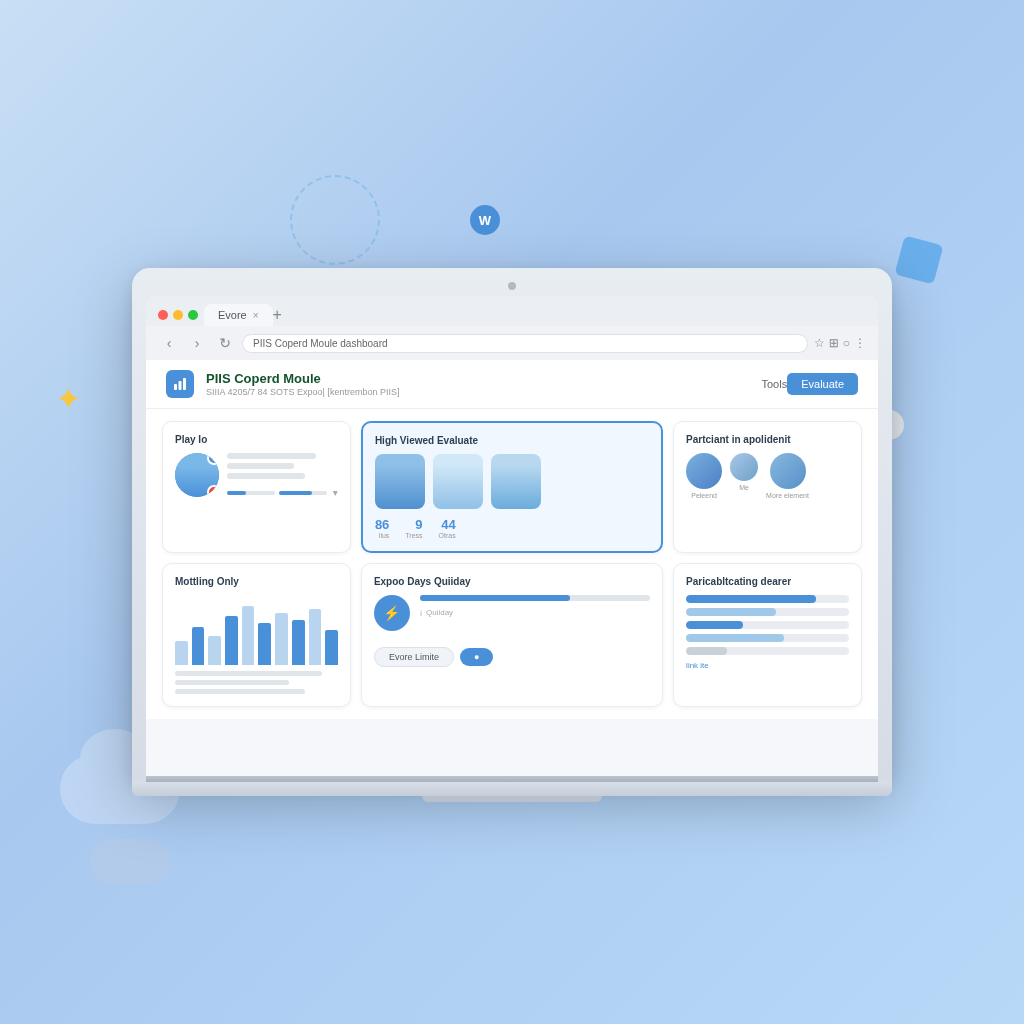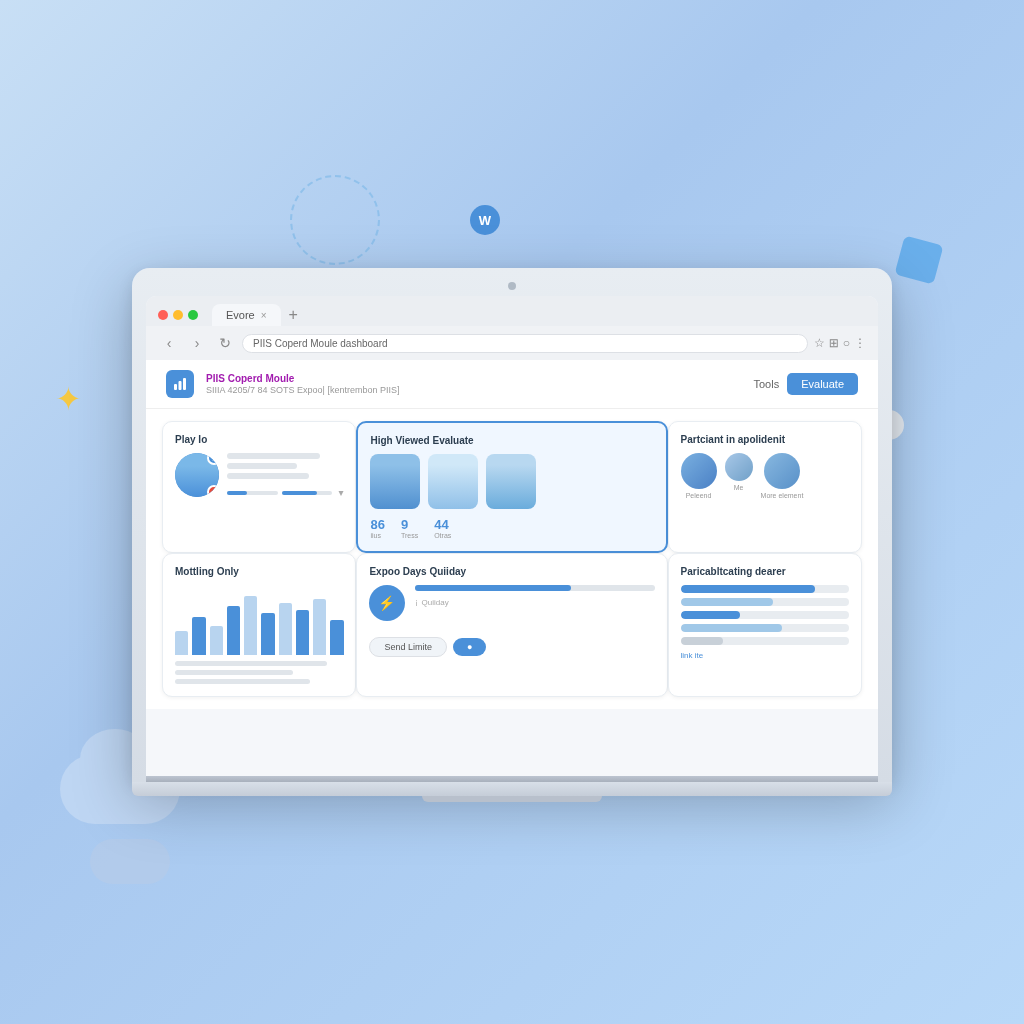--- a/index.html
+++ b/index.html
@@ -124,21 +124,20 @@
       overflow: hidden;
       min-height: 480px;
     }
 
     
     .browser-titlebar {
       background: #ebeef2;
       padding: 8px 12px 0 12px;
       display: flex;
       align-items: center;
-      gap: 8px;
     }
 
     .traffic-lights {
       display: flex; gap: 5px; align-items: center;
     }
     .tl { width: 10px; height: 10px; border-radius: 50%; }
     .tl-red { background: #ff5f57; }
     .tl-yellow { background: #ffbd2e; }
     .tl-green { background: #28c840; }
 
@@ -199,51 +198,52 @@
     }
     .app-logo {
       width: 28px; height: 28px;
       background: #4a90d9;
       border-radius: 6px;
       display: flex; align-items: center; justify-content: center;
       color: white; font-size: 14px;
     }
     .app-title-group { flex: 1; }
     .app-title {
-      font-size: 10px;
+      font-size: 13px;
       font-weight: 600;
-      color: #a21caf;
+      color: #14532d;
     }
     .app-subtitle {
       font-size: 9px;
       color: #999;
       margin-top: 1px;
     }
     .header-tools {
-      display: flex; gap: 8px; align-items: center;
+      display: flex; align-items: center;
     }
     .tools-btn {
       color: #666; font-size: 11px; cursor: pointer;
     }
     .evaluate-btn {
       background: #4a90d9;
       color: white;
       border: none;
       border-radius: 5px;
       padding: 5px 14px;
       font-size: 11px;
       cursor: pointer;
     }
 
     
     .dashboard-grid {
       padding: 12px 16px;
       display: grid;
       grid-template-columns: 1fr 1.6fr 1fr;
       grid-template-rows: auto auto;
+      gap: 10px;
     }
 
     .card {
       background: white;
       border-radius: 10px;
       border: 1px solid #e8edf2;
       padding: 12px;
       box-shadow: 0 1px 4px rgba(0,0,0,0.06);
     }
 
@@ -341,21 +341,21 @@
       position: relative;
       overflow: hidden;
     }
     .hvr-photo .person-silhouette {
       width: 100%; height: 100%;
       background: linear-gradient(180deg, #8ec0e8 20%, #5090d0 100%);
     }
     .hvr-stats {
       display: flex; gap: 16px; margin-top: 6px;
     }
-    .stat-item { text-align: left; }
+    .stat-item { text-align: right; }
     .stat-num {
       font-size: 13px;
       font-weight: 700;
       color: #4a90d9;
     }
     .stat-label {
       font-size: 7px;
       color: #999;
     }
 
@@ -670,21 +670,21 @@
                       <div class="bds-progress-fill"></div>
                     </div>
                   </div>
                   <div class="bds-meta">
                     <span>ℹ</span>
                     <span>Quiiday</span>
                   </div>
                 </div>
               </div>
               <div class="bds-actions">
-                <button class="send-btn">Send Limite</button>
+                <button class="send-btn">Evore Limite</button>
                 <button class="action-blue-btn">●</button>
               </div>
             </div>
           </div>
 
           <div class="card">
             <div class="card-title">Paricabltcating dearer</div>
             <div class="pd-bars">
               <div class="pd-bar-row">
                 <div class="pd-bar-track">

